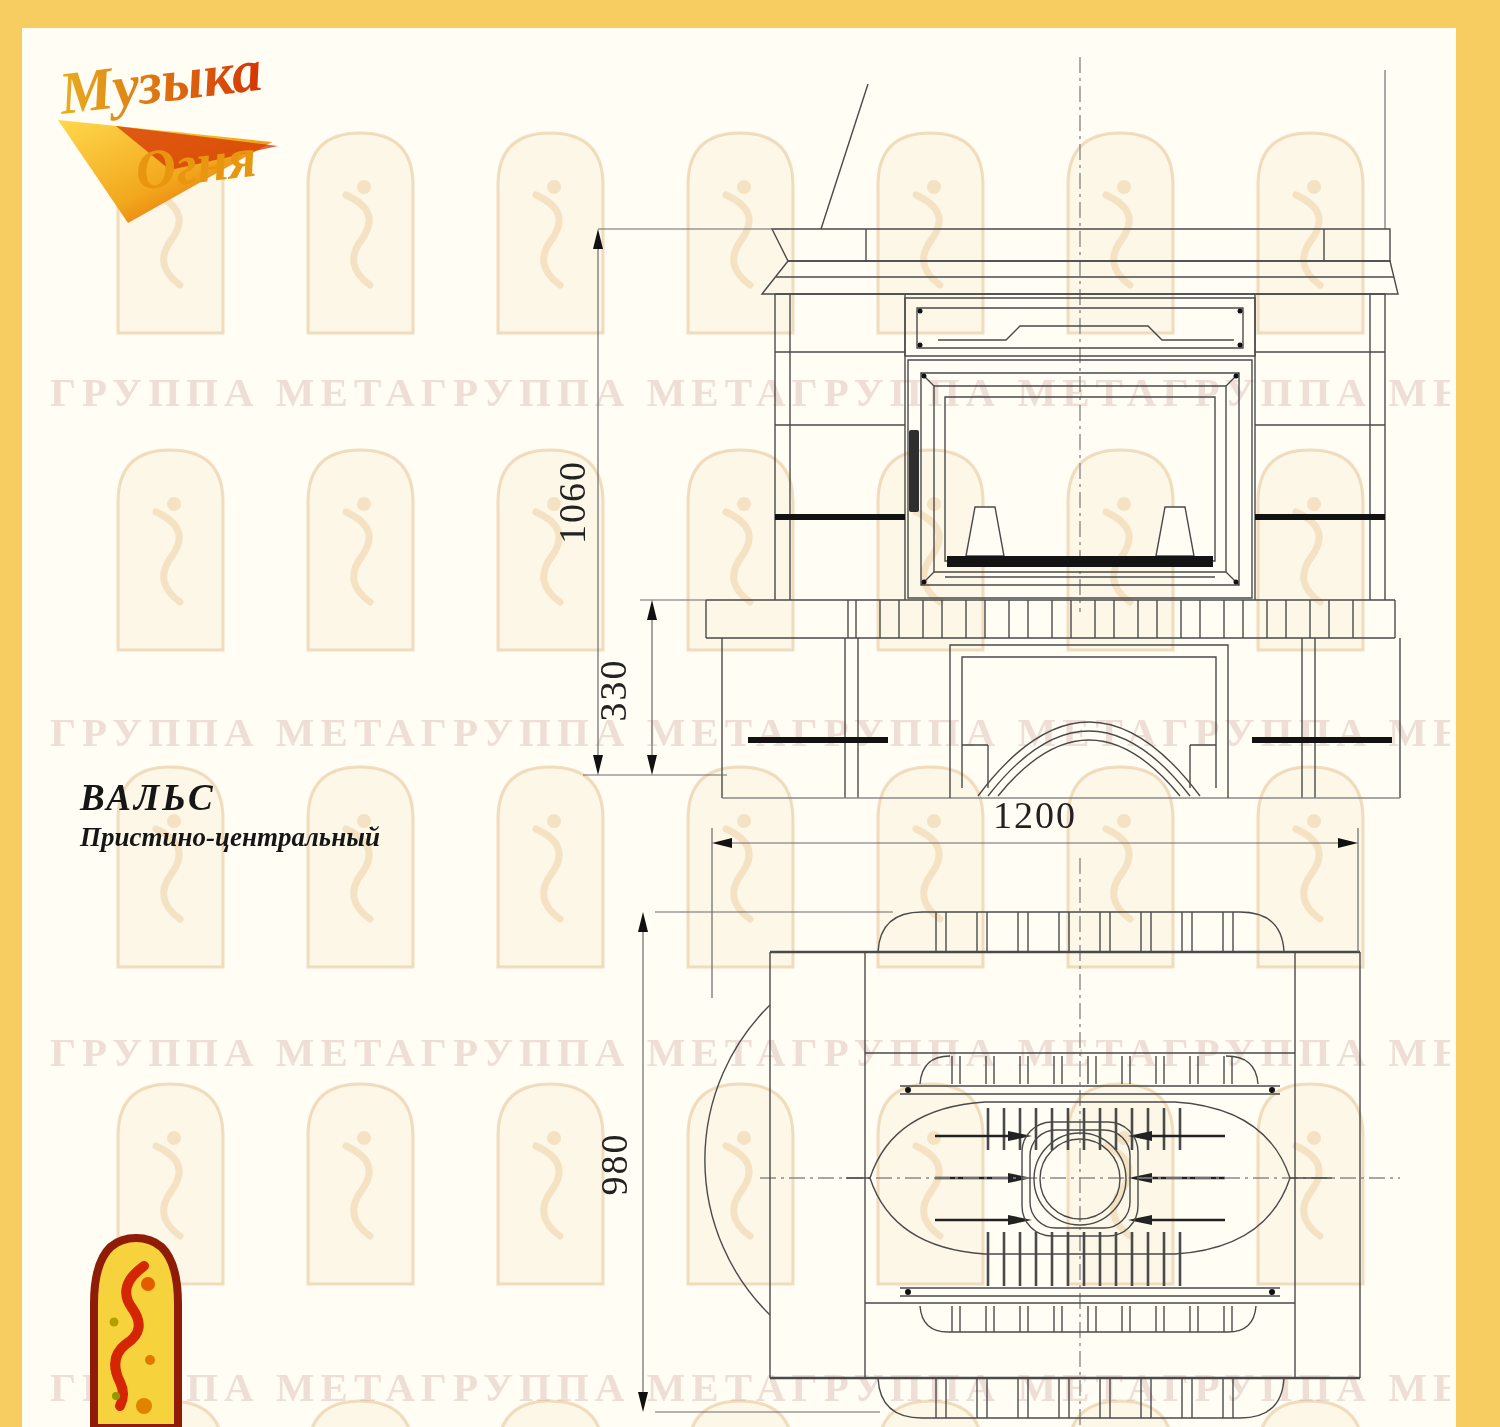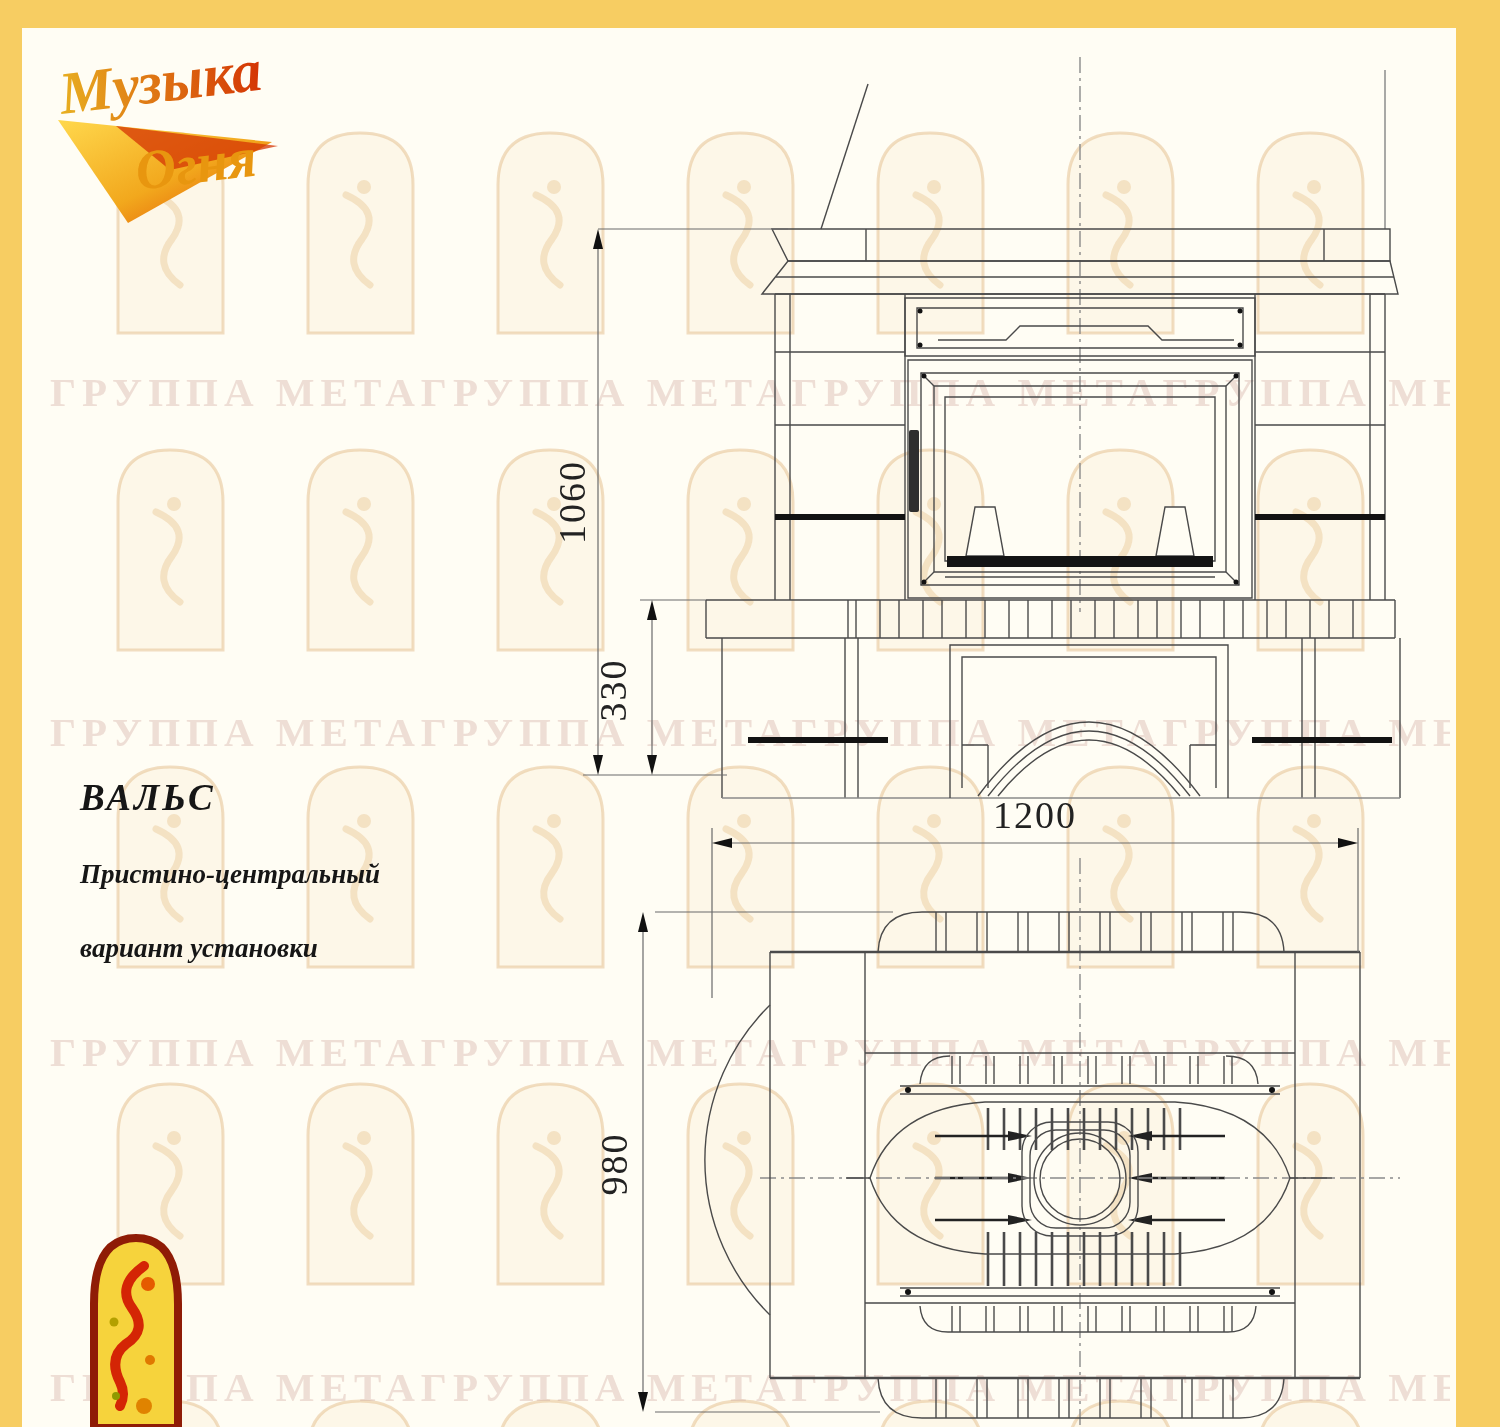--- a/index.html
+++ b/index.html
@@ -7,21 +7,21 @@
         font-family:"Liberation Serif",serif;}
   .border{position:absolute;background:#f7cd62;}
   #b-top{left:0;top:0;width:1500px;height:28px;}
   #b-left{left:0;top:0;width:22px;height:1427px;}
   #b-right{left:1456px;top:0;width:44px;height:1427px;}
   .wmtext{position:absolute;left:50px;width:1400px;overflow:hidden;white-space:nowrap;
           font-family:"Liberation Serif",serif;font-weight:bold;font-size:41px;letter-spacing:6px;
           color:rgba(203,160,148,0.32);pointer-events:none;}
   #titleblock{position:absolute;left:80px;top:778px;color:#161616;font-style:italic;}
   #page-title{font-size:37px;font-weight:bold;letter-spacing:3px;line-height:1.1;}
-  .subtitle{font-size:27px;font-weight:bold;line-height:1.38;margin-top:37px;}
+  .subtitle{font-size:27px;font-weight:bold;line-height:1.38;}
   svg{position:absolute;left:0;top:0;}
   text{font-family:"Liberation Serif",serif;}
 </style>
 </head>
 <body>
 
 <div id="page">
 
   <svg id="wm" width="1500" height="1427" viewBox="0 0 1500 1427">
       <path d="M118,333 V185 Q118,133 170,133 Q223,133 223,185 V333 Z" fill="rgba(251,243,224,0.6)" stroke="rgba(228,190,140,0.5)" stroke-width="3"></path>
@@ -154,21 +154,20 @@
     </defs>
     <polygon points="38,102 252,124 108,205" fill="url(#lg1)"></polygon>
     <polygon points="96,108 258,128 150,152" fill="#d43404" opacity="0.75"></polygon>
     <text x="42" y="96" transform="rotate(-7 42 96)" font-size="60" font-style="italic" font-weight="bold" fill="url(#lg2)">Музыка</text>
     <text x="118" y="172" transform="rotate(-7 118 172)" font-size="56" font-style="italic" font-weight="bold" fill="#e8960f">Огня</text>
   </svg>
 
   <div id="titleblock">
     <div id="page-title">ВАЛЬС</div>
     <div class="subtitle">Пристино-центральный</div>
-    <div class="subtitle">вариант установки</div>
   </div>
 
   <svg id="draw" width="1500" height="1427" viewBox="0 0 1500 1427">
     <g id="gen">
         <line x1="856" y1="600" x2="856" y2="638" stroke="#4a4a4a" stroke-width="1.4"></line>
         <line x1="880" y1="600" x2="880" y2="638" stroke="#4a4a4a" stroke-width="1.4"></line>
         <line x1="899" y1="600" x2="899" y2="638" stroke="#4a4a4a" stroke-width="1.4"></line>
         <line x1="923" y1="600" x2="923" y2="638" stroke="#4a4a4a" stroke-width="1.4"></line>
         <line x1="942" y1="600" x2="942" y2="638" stroke="#4a4a4a" stroke-width="1.4"></line>
         <line x1="966" y1="600" x2="966" y2="638" stroke="#4a4a4a" stroke-width="1.4"></line>

